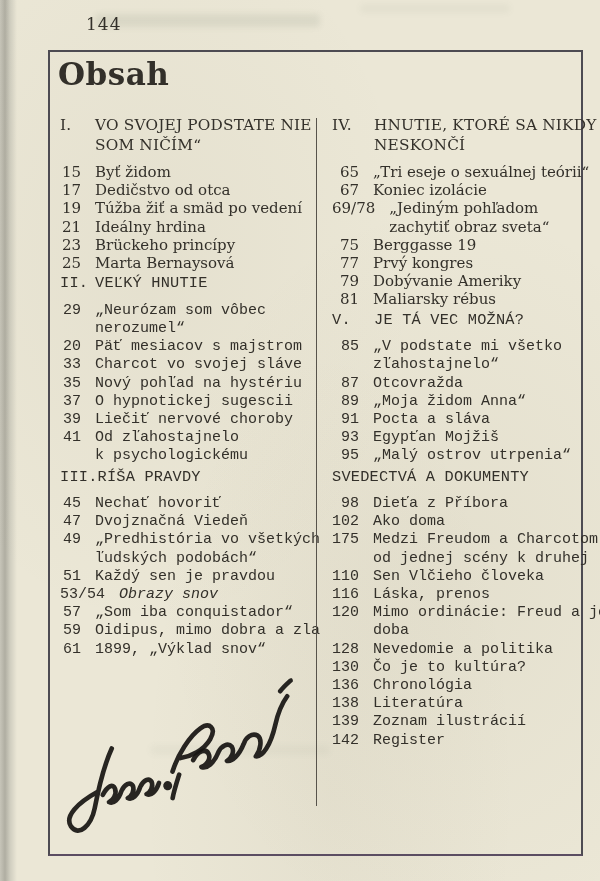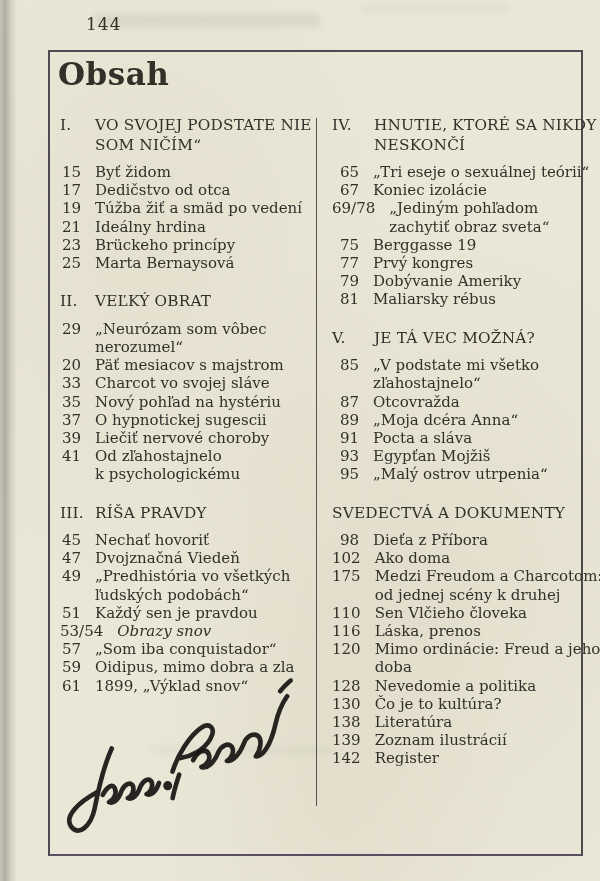--- a/index.html
+++ b/index.html
@@ -30,21 +30,21 @@
     position:absolute;left:48px;top:50px;width:535px;height:806px;
     border:2px solid var(--border);
     border-bottom-color:#5b4d62;
   }
   .contents-title{position:absolute;left:58px;top:56px;font-size:31px;font-weight:bold;letter-spacing:.5px;}
   .columns{position:absolute;left:60px;top:116px;width:516px;display:flex;align-items:flex-start;}
   .col{flex:0 0 auto;}
   .col-left{width:250px;}
   .col-right{width:246px;margin-left:22px;}
   .divider{position:absolute;left:316px;top:118px;width:1px;height:688px;background:var(--divider);}
-  .section + .section{margin-top:20px;}
+  .section + .section{margin-top:2px;font-family:Liberation Mono, monospace;}
   .sec-head{display:flex;font-size:15.3px;line-height:19.5px;letter-spacing:.2px;}
   .col-left .sec-num{flex:0 0 35px;}
   .col-right .sec-num{flex:0 0 42px;}
   .sec-title{white-space:pre;}
   .sec-items{margin-top:8px;}
   .item{display:flex;font-size:15px;line-height:18.2px;}
   .item .no{flex:0 0 auto;text-align:right;margin-right:14px;}
   .col-left .item .no{min-width:21px;}
   .col-right .item .no{min-width:27px;}
   .item .txt{white-space:pre;}
@@ -96,21 +96,21 @@
           </div>
           <div class="item">
             <span class="no">25</span>
             <span class="txt">Marta Bernaysová</span>
           </div>
         </div>
       </div>
       <div class="section">
         <div class="sec-head">
           <span class="sec-num">II.</span>
-          <span class="sec-title">VEĽKÝ OBRAT</span>
+          <span class="sec-title">VEĽKÝ HNUTIE</span>
         </div>
         <div class="sec-items">
           <div class="item">
             <span class="no">29</span>
             <span class="txt">„Neurózam som vôbec
 nerozumel“</span>
           </div>
           <div class="item">
             <span class="no">20</span>
             <span class="txt">Päť mesiacov s majstrom</span>
@@ -229,21 +229,21 @@
             <span class="no">85</span>
             <span class="txt">„V podstate mi všetko
 zľahostajnelo“</span>
           </div>
           <div class="item">
             <span class="no">87</span>
             <span class="txt">Otcovražda</span>
           </div>
           <div class="item">
             <span class="no">89</span>
-            <span class="txt">„Moja dcéra Anna“</span>
+            <span class="txt">„Moja židom Anna“</span>
           </div>
           <div class="item">
             <span class="no">91</span>
             <span class="txt">Pocta a sláva</span>
           </div>
           <div class="item">
             <span class="no">93</span>
             <span class="txt">Egypťan Mojžiš</span>
           </div>
           <div class="item">
@@ -283,20 +283,24 @@
             <span class="txt">Mimo ordinácie: Freud a jeho
 doba</span>
           </div>
           <div class="item">
             <span class="no">128</span>
             <span class="txt">Nevedomie a politika</span>
           </div>
           <div class="item">
             <span class="no">130</span>
             <span class="txt">Čo je to kultúra?</span>
+          </div>
+          <div class="item">
+            <span class="no">136</span>
+            <span class="txt">Chronológia</span>
           </div>
           <div class="item">
             <span class="no">138</span>
             <span class="txt">Literatúra</span>
           </div>
           <div class="item">
             <span class="no">139</span>
             <span class="txt">Zoznam ilustrácií</span>
           </div>
           <div class="item">

